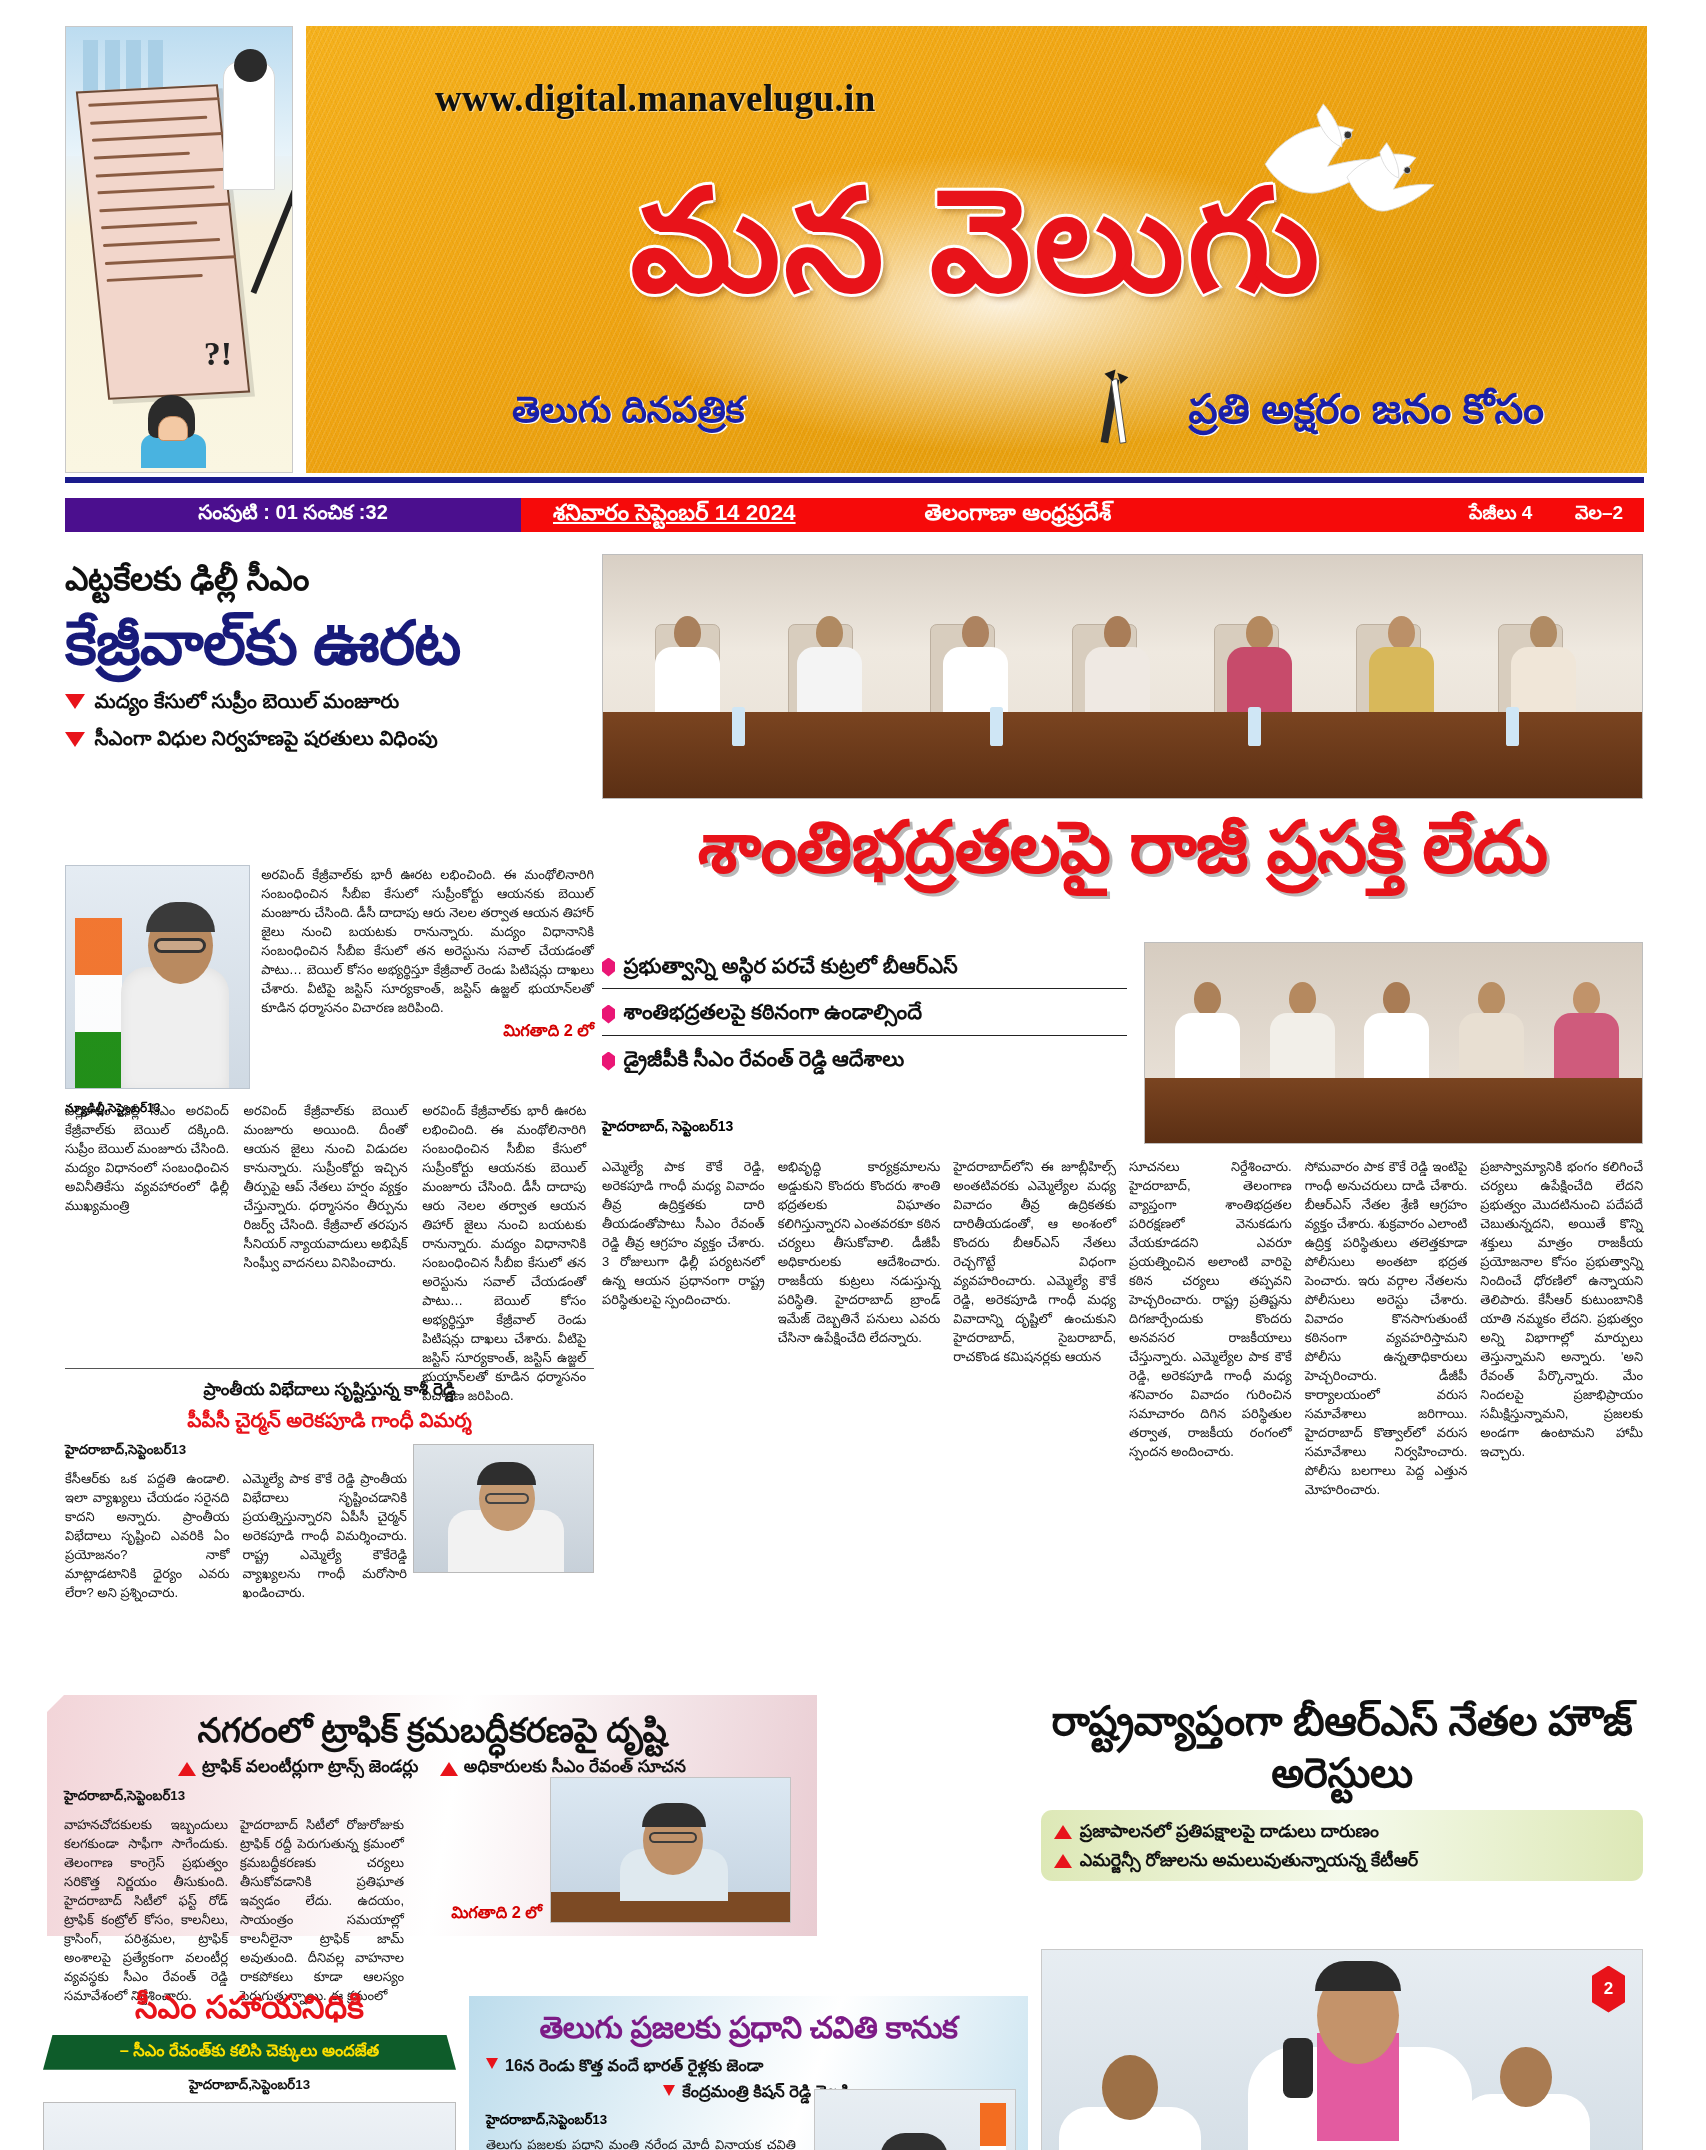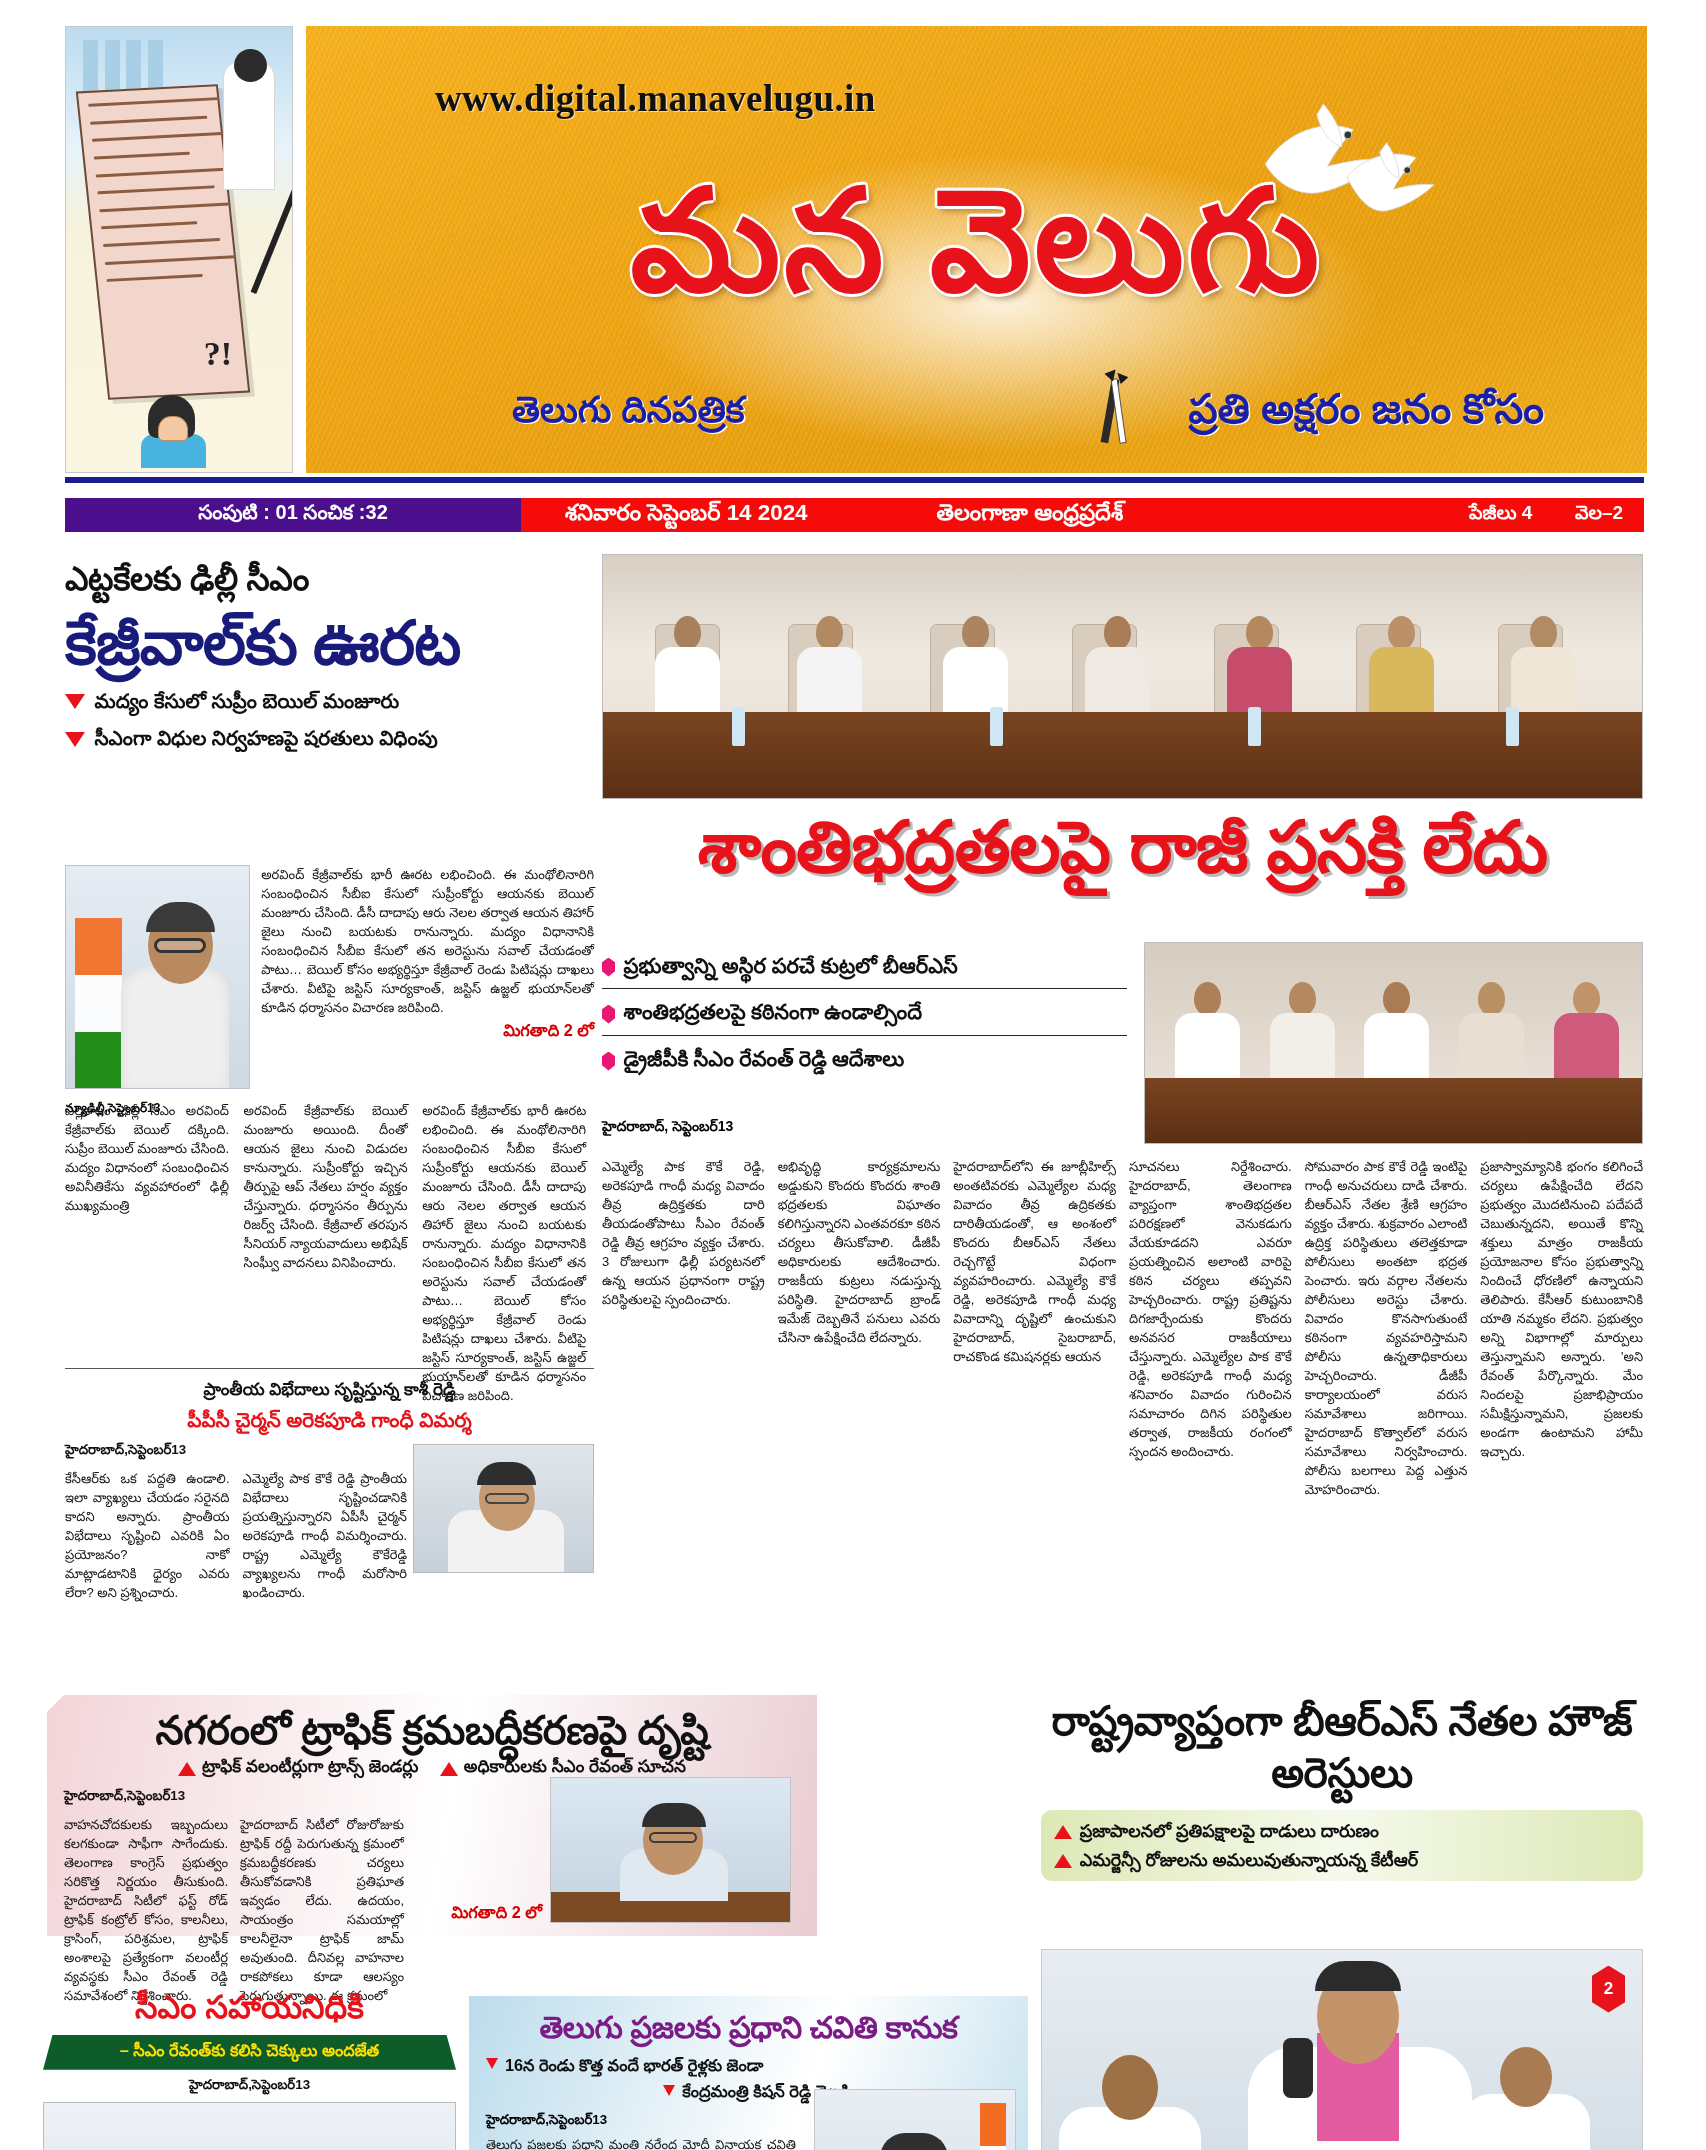--- a/index.html
+++ b/index.html
@@ -125,21 +125,21 @@
   .infobar .vol {
     width: 456px; background: #4b0f8e; color: #ffffff;
     display:flex; align-items:center; justify-content:center;
     font-size: 20px; font-weight: bold;
   }
   .infobar .rest {
     flex: 1; background: #f60a0a; color: #ffffff;
     display:flex; align-items:center;
     font-size: 22.4px; font-weight: bold;
   }
-  .infobar .date { margin-left: 44px; }
+  .infobar .date { margin-left: 32px; text-decoration: underline; }
   .infobar .states { margin-left: 129px; }
   .infobar .pages { margin-left: auto; margin-right: 20px; font-size: 19px;}
   .infobar .sep { width:1.7px; background:#ffffff; margin:4.3px 0; }
   .infobar .price { width: 90px; display:flex; align-items:center; justify-content:center;
     background:#f60a0a; font-size: 19px; font-weight:bold; color:#fff; }
 
   
   .col-text {
     font-size: 13px;
     line-height: 19px;
@@ -251,21 +251,21 @@
   .traffic {
     position:absolute; left:47px; top:1695px; width:770px; height:241px;
   }
   .traffic-bg {
     position:absolute; inset:0;
     background: linear-gradient(100deg,#f2d4d8 0%, #ffffff 52%, #e9ccd2 100%);
     clip-path: polygon(17px 0, 100% 0, 100% 100%, 0 100%, 0 17px);
   }
   .traffic-h {
     position:relative; padding: 14.6px 17px 0 17px;
-    font-size: 40px; font-weight:bold; color:#111; text-align:center; line-height:40px;
+    font-size: 34px; font-weight:bold; color:#111; text-align:center; line-height:40px;
     letter-spacing:-0.4px;
   }
   .traffic-subs {
     position:relative; display:flex; gap:21.5px; justify-content:center;
     margin-top:7.7px; font-size:17px; font-weight:bold; color:#111;
   }
   .traffic-subs .s { display:flex; gap:6px; align-items:flex-start; }
   .traffic-body { position:relative; display:flex; gap:12px; padding: 9.5px 17px 0 17px; }
   .traffic-body .c { width: 164px; }
   .traffic-photo { position:absolute; right: 26px; top: 82px; width: 241px; height: 146px;

